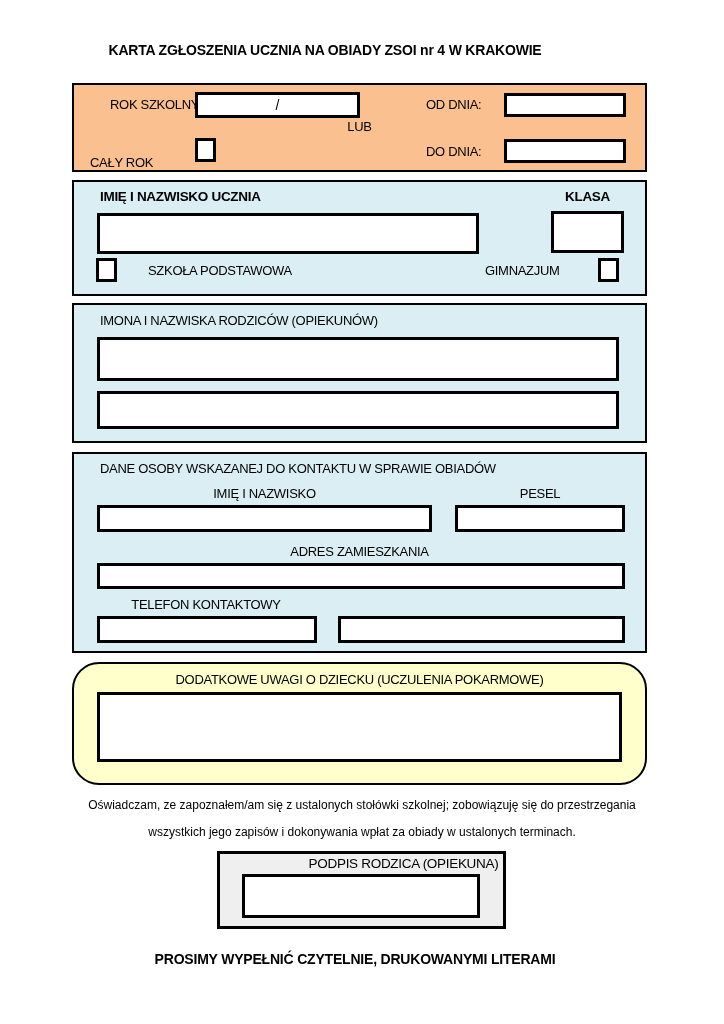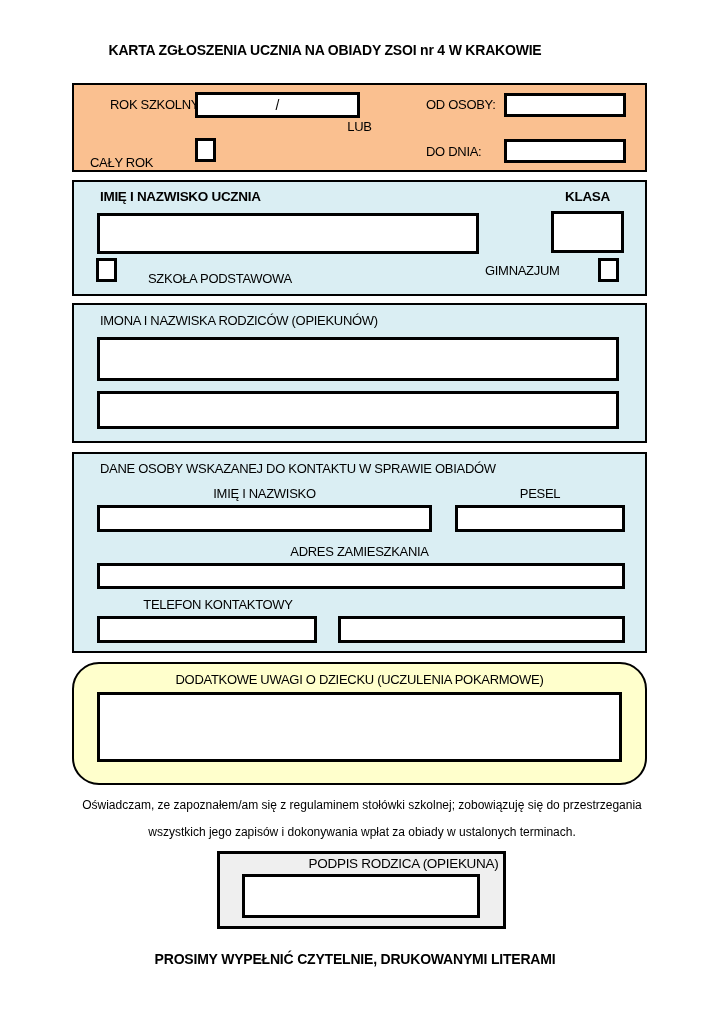--- a/index.html
+++ b/index.html
@@ -96,42 +96,42 @@
 
 <div class="page">
 
   <div class="abs page-title">KARTA ZGŁOSZENIA UCZNIA NA OBIADY ZSOI nr 4 W KRAKOWIE</div>
 
   <div class="section sec-orange">
     <div class="lbl" style="left:16px; top:12px;margin-left:20px;">ROK SZKOLNY</div>
     <div class="field" style="left:121px; top:7px; width:165px; height:26px;">
       <div class="slash-value">/</div>
     </div>
-    <div class="lbl" style="left:352px; top:12px;">OD OSOBY:</div>
+    <div class="lbl" style="left:352px; top:12px;">OD DNIA:</div>
     <div class="field" style="left:430px; top:8px; width:122px; height:24px;"></div>
 
     <div class="lbl center-text" style="left:0; top:34px; width:571px;">LUB</div>
 
     <div class="lbl" style="left:16px; top:70px;">CAŁY ROK</div>
     <div class="checkbox" style="left:121px; top:53px;"></div>
     <div class="lbl" style="left:352px; top:59px;">DO DNIA:</div>
     <div class="field" style="left:430px; top:54px; width:122px; height:24px;"></div>
   </div>
 
   <div class="section sec-student">
     <div class="lbl lbl-bold" style="left:26px; top:7px; font-size:13.5px;">IMIĘ I NAZWISKO UCZNIA</div>
     <div class="lbl lbl-bold" style="left:491px; top:7px; font-size:13.5px;">KLASA</div>
     <div class="field" style="left:23px; top:31px; width:382px; height:41px;">
       <span></span>
     </div>
     <div class="field" style="left:477px; top:29px; width:73px; height:42px;">
       <span></span>
     </div>
     <div class="checkbox" style="left:22px; top:76px;"></div>
-    <div class="lbl" style="left:74px; top:81px;margin-top:8px;">SZKOŁA PODSTAWOWA</div>
+    <div class="lbl" style="left:74px; top:81px;">SZKOŁA PODSTAWOWA</div>
     <div class="lbl" style="left:411px; top:81px;">GIMNAZJUM</div>
     <div class="checkbox" style="left:524px; top:76px;"></div>
   </div>
 
   <div class="section sec-parents">
     <div class="lbl" style="left:26px; top:8px;">IMONA I NAZWISKA RODZICÓW (OPIEKUNÓW)</div>
     <div class="field" style="left:23px; top:32px; width:522px; height:44px;">
       <span></span>
     </div>
     <div class="field" style="left:23px; top:86px; width:522px; height:38px;">
@@ -146,38 +146,38 @@
     <div class="field" style="left:23px; top:51px; width:335px; height:27px;">
       <span></span>
     </div>
     <div class="field" style="left:381px; top:51px; width:170px; height:27px;">
       <span></span>
     </div>
     <div class="lbl center-text" style="left:0; top:90px; width:571px;">ADRES ZAMIESZKANIA</div>
     <div class="field" style="left:23px; top:109px; width:528px; height:26px;">
       <span></span>
     </div>
-    <div class="lbl center-text" style="left:34px; top:143px; width:220px;text-align:center;">TELEFON KONTAKTOWY</div>
+    <div class="lbl center-text" style="left:22px; top:143px; width:220px;text-align:center;">TELEFON KONTAKTOWY</div>
     <div class="field" style="left:23px; top:162px; width:220px; height:27px;">
       <span></span>
     </div>
     <div class="field" style="left:264px; top:162px; width:287px; height:27px;">
       <span></span>
     </div>
   </div>
 
   <div class="section sec-notes">
     <div class="lbl center-text" style="left:0; top:8px; width:571px;">DODATKOWE UWAGI O DZIECKU (UCZULENIA POKARMOWE)</div>
     <div class="field" style="left:23px; top:28px; width:525px; height:70px;">
       <span></span>
     </div>
   </div>
 
   <div class="abs declaration">
-    <div>Oświadczam, ze zapoznałem/am się z regulaminem stołówki szkolnej; zobowiązuję się do przestrzegania</div>
+    <div>Oświadczam, ze zapoznałem/am się z ustalonych stołówki szkolnej; zobowiązuję się do przestrzegania</div>
     <div>wszystkich jego zapisów i dokonywania wpłat za obiady w ustalonych terminach.</div>
   </div>
 
   <div class="sig-box">
     <div class="sig-label">PODPIS RODZICA (OPIEKUNA)</div>
     <div class="sig-field">
       <span></span>
     </div>
   </div>
 

